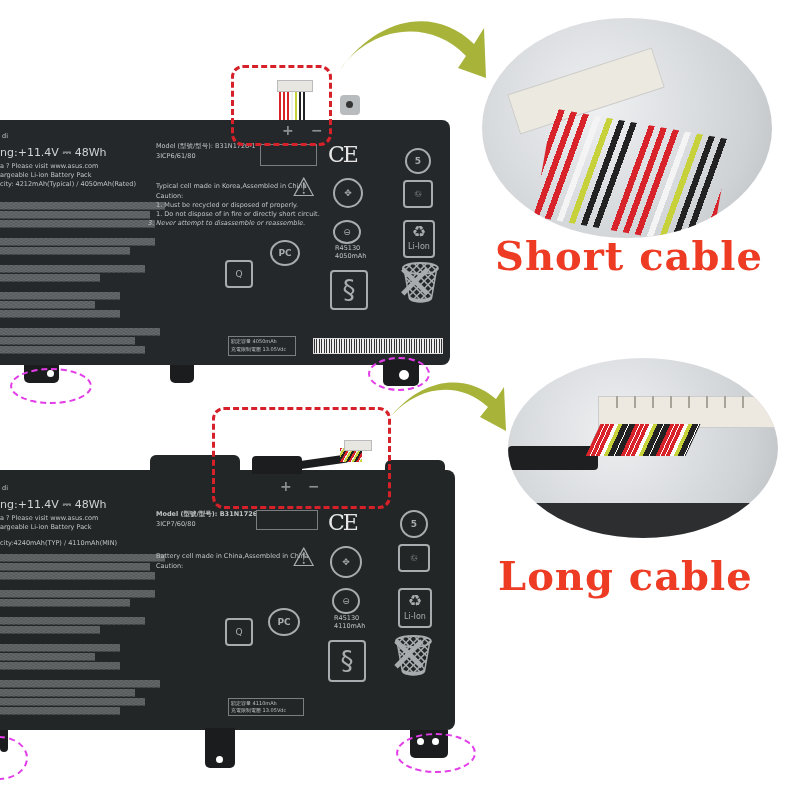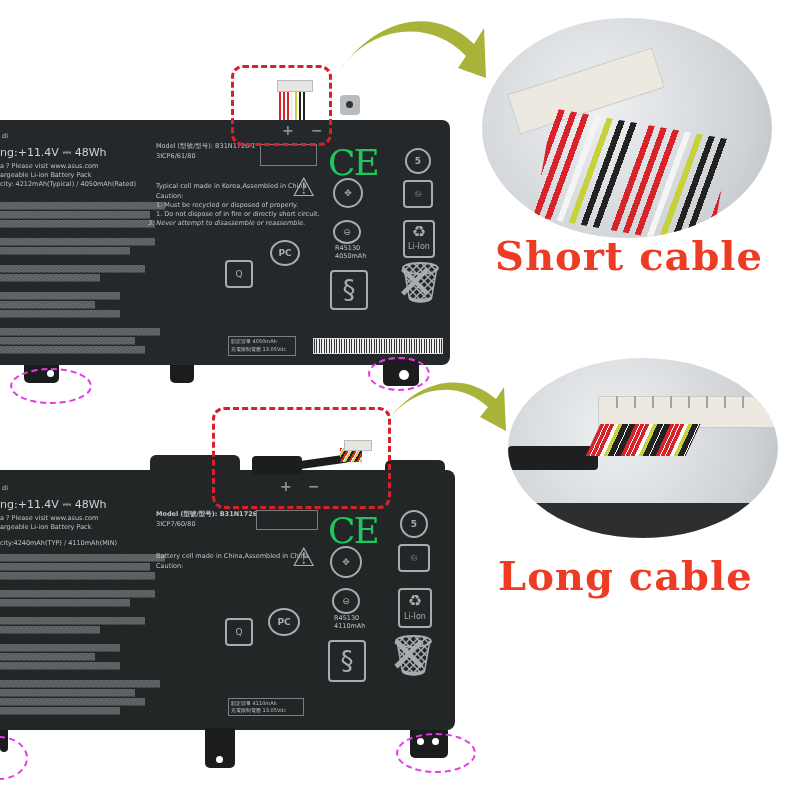--- a/index.html
+++ b/index.html
@@ -2,21 +2,21 @@
 <html><head>
 <meta charset="utf-8">
 <style>
   html,body{margin:0;padding:0;background:#fff;}
   body{width:800px;height:800px;position:relative;overflow:hidden;font-family:"DejaVu Sans",sans-serif;}
   .battery{position:absolute;left:0;background:#25282a;border-radius:0 8px 8px 0;}
   .battery .txt{position:absolute;color:#bfc3c5;font-size:6.5px;line-height:9px;white-space:nowrap;}
   .battery .big{font-size:11px;line-height:14px;color:#cfd3d5;}
   .hdr{font-size:9px;color:#cfd3d5;}
   .sym{position:absolute;color:#a8acae;text-align:center;font-size:9px;}
-  .ce{font-size:36px;font-family:"DejaVu Serif",serif;letter-spacing:-2px;color:#22c55e;}
+  .ce{font-size:22px;font-family:"DejaVu Serif",serif;letter-spacing:-2px;color:#e5e5e5;}
   .ring{border:2px solid #a8acae;border-radius:50%;}
   .boxsym{border:2px solid #a8acae;border-radius:4px;}
   .tab{position:absolute;background:#1a1c1d;border-radius:0 0 5px 5px;}
   .hole{position:absolute;width:7px;height:7px;background:#fff;border-radius:50%;}
   .ellipse{position:absolute;border:2.5px dashed #e23ce8;border-radius:50%;}
   .redbox{position:absolute;border:3px dashed #d6202a;border-radius:12px;}
   .pm{position:absolute;color:#8c9092;font-size:14px;font-weight:bold;}
   .circle{position:absolute;border-radius:50%;overflow:hidden;background:radial-gradient(circle at 40% 40%,#eef0f2,#cfd2d5 70%,#b9bcbf);}
   .label{position:absolute;color:#ee3b24;font-family:"DejaVu Serif",serif;font-weight:bold;font-size:40px;letter-spacing:1px;}
   .barcode{position:absolute;background:repeating-linear-gradient(90deg,#333 0 1px,#eee 1px 2px,#333 2px 3px,#eee 3px 5px);border:1px solid #ddd;}

